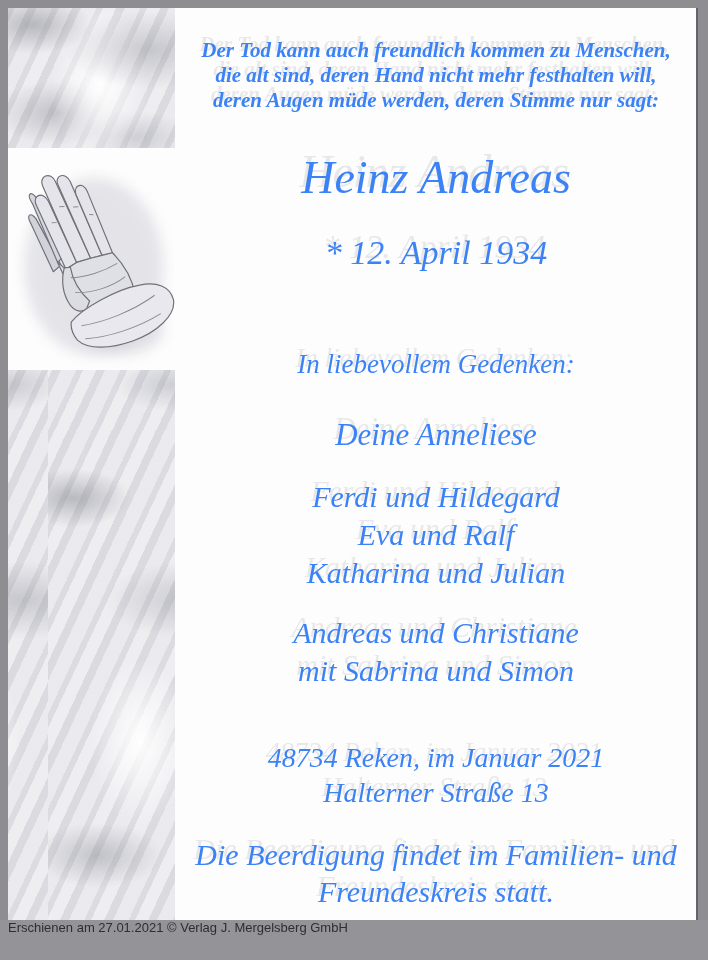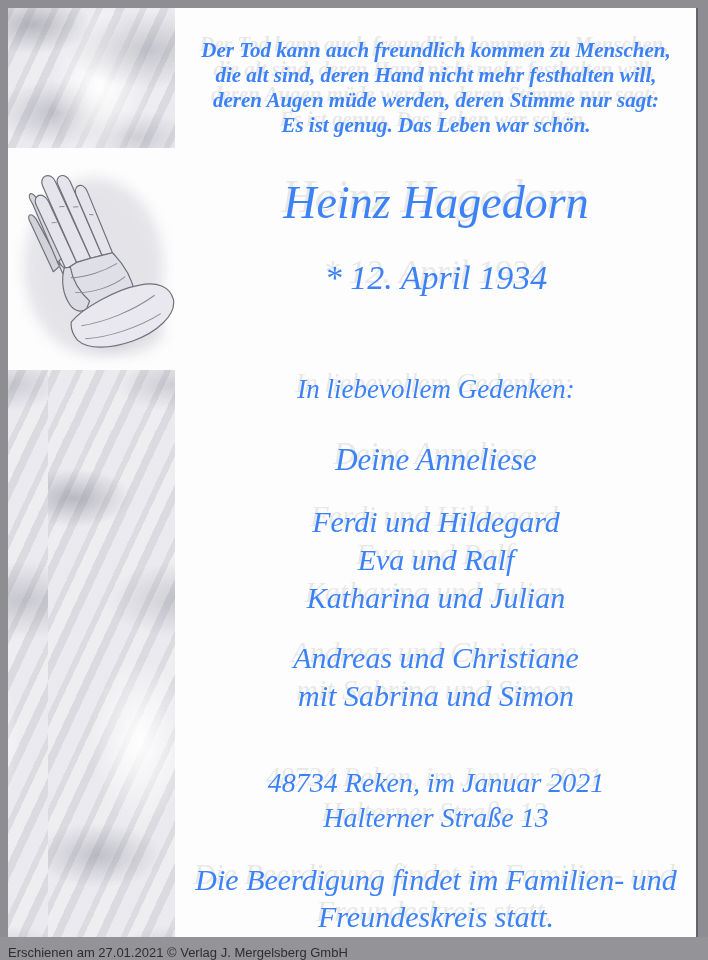--- a/index.html
+++ b/index.html
@@ -50,23 +50,23 @@
   .deceased-name { margin-top:40px; font-size:46px; line-height:50px; font-weight:400; }
   .dates { margin-top:32px; font-size:34px; line-height:35px; }
   .memoriam { margin-top:77px; font-size:27px; line-height:35px; }
   .group1 { margin-top:34px; font-size:31px; line-height:38px; }
   .group2 { margin-top:24px; font-size:30px; line-height:38px; }
   .group3 { margin-top:22px; font-size:30px; line-height:38px; }
   .address { margin-top:50px; font-size:28px; line-height:35px; }
   .funeral { margin-top:26px; font-size:30px; line-height:37px; }
   
   .footer-bar {
-    position:absolute; left:0; right:0; bottom:0; height:23px;
+    position:absolute; left:0; right:0; bottom:0; height:40px;
     background:#939398;
-    display:flex; align-items:flex-end;
+    display:flex; align-items:flex-start;
     padding-left:8px;
     font-family:"Liberation Sans", sans-serif;
     font-size:13px;
     color:#2e2e32;
   }
 </style>
 </head>
 <body>
 
 <div class="page">
@@ -114,24 +114,23 @@
         </svg>
       </div>
       <div class="marble marble-bottom"></div>
     </div>
 
     <div class="content">
       <div class="quote">
         <div>Der Tod kann auch freundlich kommen zu Menschen,</div>
         <div>die alt sind, deren Hand nicht mehr festhalten will,</div>
         <div>deren Augen müde werden, deren Stimme nur sagt:</div>
-        <div>Es ist genug. Das Leben war schön.</div>
       </div>
 
-      <div class="deceased-name">Heinz Hagedorn</div>
+      <div class="deceased-name">Heinz Andreas</div>
 
       <div class="dates">
         <div>* 12. April 1934</div>
       </div>
 
       <div class="memoriam">In liebevollem Gedenken:</div>
 
       <div class="group1">
         <div>Deine Anneliese</div>
       </div>

